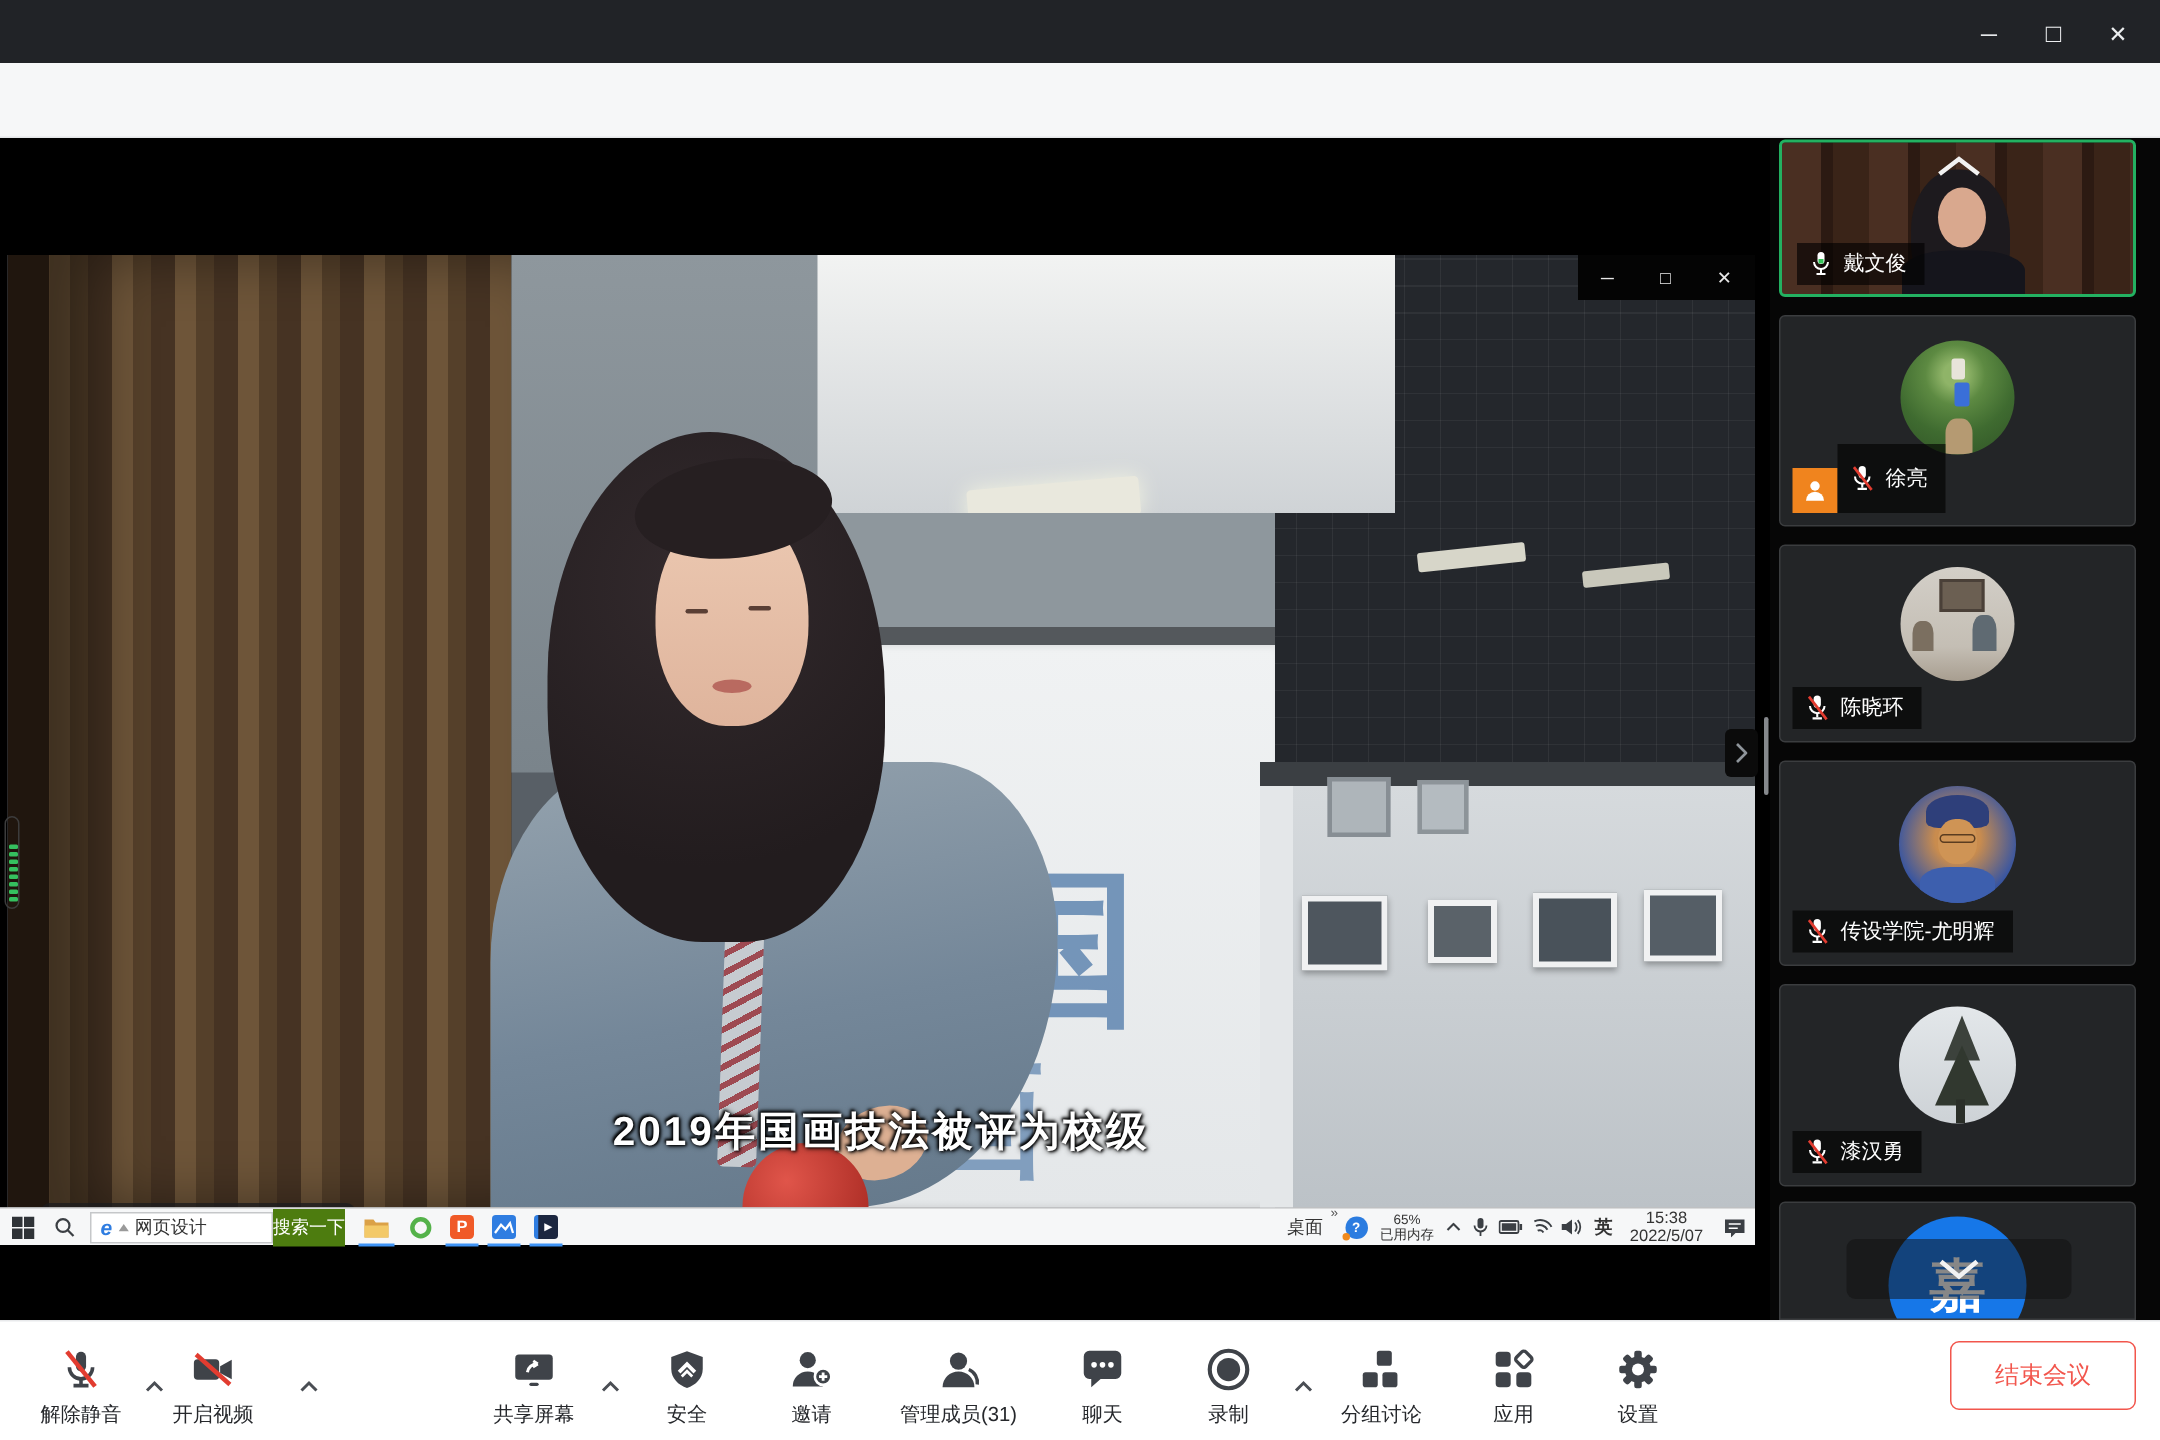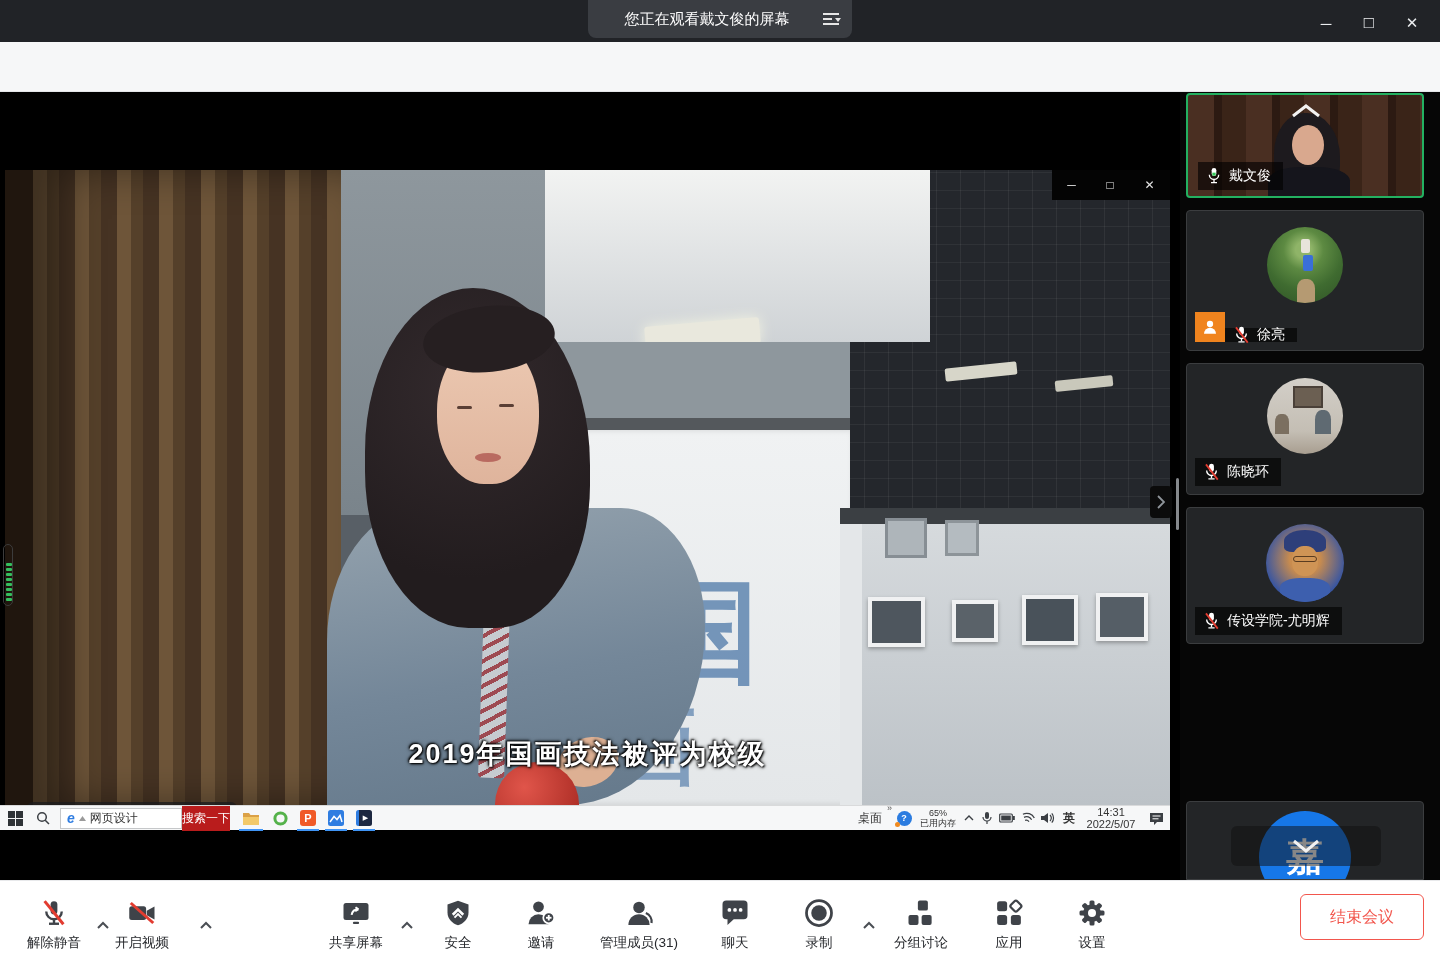--- a/index.html
+++ b/index.html
@@ -44,21 +44,21 @@
   #chat-overlay { position:absolute; left:22px; top:632px; width:210px; height:46px; background:rgba(28,28,30,.78);
     border-radius:6px; display:flex; align-items:center; padding:0 12px; gap:10px; }
 
   
   #wtaskbar { position:absolute; left:0; top:713px; width:1170px; height:25px; background:#f6f7f8; border-top:1px solid #d9dadb;
     display:flex; align-items:center; font-size:12px; color:#333; }
   .tb-ico { position:relative; height:25px; display:flex; align-items:center; justify-content:center; }
   .tb-under { position:absolute; bottom:0; left:3px; right:3px; height:2px; background:#3f94f5; }
   #wsearch { display:flex; align-items:center; height:21px; background:#fff; border:1px solid #c5c7c9; margin-left:4px;
     padding:0 6px; gap:4px; width:122px; }
-  #wsearch-btn { width:48px; height:25px; background:#b91c1c; color:#fff; font-size:12px; display:flex;
+  #wsearch-btn { width:48px; height:25px; background:#4d7c0f; color:#fff; font-size:12px; display:flex;
     align-items:center; justify-content:center; cursor:pointer; }
   .tray-txt2 { font-size:9px; line-height:10px; text-align:center; color:#333; }
   .tray-time { font-size:11px; line-height:12px; text-align:center; color:#333; }
 
   
   #level-meter { position:absolute; left:3px; top:452px; width:10px; height:62px; border:1px solid #3c3c3c; border-radius:5px; }
   #level-meter i { position:absolute; left:2px; width:6px; height:3px; background:#35c05f; border-radius:1px; }
 
   
   #expand-tab { position:absolute; left:1150px; top:486px; width:22px; height:32px; background:#0b0b0b; border-radius:4px;
@@ -81,31 +81,20 @@
   .mt-chevron { position:absolute; top:35px; cursor:pointer; }
   #end-btn { position:absolute; left:1300px; top:13px; width:124px; height:46px; border:1px solid #f2564d; border-radius:6px;
     background:#fff; color:#f2564d; font-size:16px; display:flex; align-items:center; justify-content:center; cursor:pointer; }
 </style>
 </head>
 <body>
 
 <div id="app">
 
   <div id="titlebar">
-    <div id="title-pill">
-      <div class="ttl">您正在观看戴文俊的屏幕</div>
-      <div class="menu-btn">
-        <svg width="18" height="14" viewBox="0 0 18 14">
-          <rect x="0" y="1" width="16" height="2" fill="#e6e6e6"></rect>
-          <rect x="0" y="6" width="9" height="2" fill="#e6e6e6"></rect>
-          <polygon points="12,6 18,6 15,10" fill="#e6e6e6"></polygon>
-          <rect x="0" y="11" width="16" height="2" fill="#e6e6e6"></rect>
-        </svg>
-      </div>
-    </div>
     <div class="winctl" style="left:1313px;">
       <span>─</span>
     </div>
     <div class="winctl" style="left:1356px;font-size:17px;">
       <span>□</span>
     </div>
     <div class="winctl" style="left:1399px;">
       <span>✕</span>
     </div>
   </div>
@@ -312,21 +301,21 @@
         </svg>
       </div>
       <div class="tb-ico" style="width:20px;">
         <svg width="14" height="12" viewBox="0 0 14 12">
           <polygon points="0,4 3,4 7,1 7,11 3,8 0,8" fill="#3b3f44"></polygon>
           <path d="M9 3 a4.5 4.5 0 0 1 0 6 M10.8 1.4 a7 7 0 0 1 0 9.2" stroke="#3b3f44" stroke-width="1.2" fill="none"></path>
         </svg>
       </div>
       <div style="width:22px;text-align:center;font-weight:bold;">英</div>
       <div class="tray-time" style="width:62px;">
-        <div>14:31</div>
+        <div>15:38</div>
         <div>2022/5/07</div>
       </div>
       <div class="tb-ico" style="width:28px;">
         <svg width="15" height="13" viewBox="0 0 15 13">
           <path d="M1 1 h13 v9 h-6 l-3 3 v-3 h-4 Z" fill="#3b3f44"></path>
           <line x1="3.5" y1="4" x2="11.5" y2="4" stroke="#fff" stroke-width="1"></line>
           <line x1="3.5" y1="6.8" x2="9.5" y2="6.8" stroke="#fff" stroke-width="1"></line>
         </svg>
       </div>
     </div>
@@ -380,21 +369,21 @@
         <div class="abs" style="left:34px;top:12px;width:9px;height:14px;background:#e8e4da;border-radius:2px;"></div>
         <div class="abs" style="left:36px;top:28px;width:10px;height:16px;background:#3a6fd8;border-radius:2px;"></div>
         <div class="abs" style="left:30px;top:52px;width:18px;height:24px;background:#b59a72;border-radius:40% 40% 0 0;"></div>
       </div>
       <div id="host-badge">
         <svg width="18" height="18" viewBox="0 0 24 24">
             <circle cx="12" cy="8" r="4.2" fill="#fff"></circle>
             <path d="M4 21 a8 8 0 0 1 16 0 Z" fill="#fff"></path>
           </svg>
       </div>
-      <div class="name-label" style="left:38px;height:14px;bottom:8px;">
+      <div class="name-label" style="left:38px;height:46px;bottom:8px;">
         <svg width="17" height="18" viewBox="0 0 24 26">
           <rect x="8.5" y="1" width="7" height="12" rx="3.5" fill="#fff"></rect>
           <path d="M5 11 a7 7 0 0 0 14 0" stroke="#fff" stroke-width="2" fill="none"></path>
           <line x1="12" y1="18" x2="12" y2="22" stroke="#fff" stroke-width="2"></line>
           <line x1="7.5" y1="23" x2="16.5" y2="23" stroke="#fff" stroke-width="2"></line>
           <line x1="4" y1="2" x2="21" y2="24" stroke="#e23c30" stroke-width="2.6"></line>
         </svg>
         <span>徐亮</span>
       </div>
     </div>
@@ -429,20 +418,37 @@
           <rect x="8.5" y="1" width="7" height="12" rx="3.5" fill="#fff"></rect>
           <path d="M5 11 a7 7 0 0 0 14 0" stroke="#fff" stroke-width="2" fill="none"></path>
           <line x1="12" y1="18" x2="12" y2="22" stroke="#fff" stroke-width="2"></line>
           <line x1="7.5" y1="23" x2="16.5" y2="23" stroke="#fff" stroke-width="2"></line>
           <line x1="4" y1="2" x2="21" y2="24" stroke="#e23c30" stroke-width="2.6"></line>
         </svg>
         <span>传设学院-尤明辉</span>
       </div>
     </div>
 
+    <div class="tile" style="top:564px;height:135px;">
+      <div class="avatar" style="top:14px;width:78px;height:78px;background:linear-gradient(#e3e7ea,#cdd2d6);">
+        <div class="abs" style="left:30px;top:6px;width:0;height:0;border-left:12px solid transparent;border-right:12px solid transparent;border-bottom:30px solid #3c423c;"></div>
+        <div class="abs" style="left:24px;top:26px;width:0;height:0;border-left:18px solid transparent;border-right:18px solid transparent;border-bottom:40px solid #31382f;"></div>
+        <div class="abs" style="left:38px;top:62px;width:6px;height:16px;background:#2a2e28;"></div>
+      </div>
+      <div class="name-label">
+        <svg width="17" height="18" viewBox="0 0 24 26">
+          <rect x="8.5" y="1" width="7" height="12" rx="3.5" fill="#fff"></rect>
+          <path d="M5 11 a7 7 0 0 0 14 0" stroke="#fff" stroke-width="2" fill="none"></path>
+          <line x1="12" y1="18" x2="12" y2="22" stroke="#fff" stroke-width="2"></line>
+          <line x1="7.5" y1="23" x2="16.5" y2="23" stroke="#fff" stroke-width="2"></line>
+          <line x1="4" y1="2" x2="21" y2="24" stroke="#e23c30" stroke-width="2.6"></line>
+        </svg>
+        <span>漆汉勇</span>
+      </div>
+    </div>
 
     <div class="tile" style="top:709px;height:79px;border-radius:4px 4px 0 0;">
       <div class="avatar" style="top:9px;width:92px;height:92px;background:#1677e8;display:flex;align-items:center;justify-content:center;
            color:#fff;font-size:38px;font-weight:bold;">嘉</div>
       <div class="abs" style="left:44px;top:24px;width:150px;height:40px;background:rgba(15,15,15,.5);border-radius:6px;
            display:flex;align-items:center;justify-content:center;">
         <svg width="34" height="16" viewBox="0 0 34 16">
           <polyline points="5,3 17,13 29,3" stroke="#f2f2f2" stroke-width="3" fill="none"></polyline>
         </svg>
       </div>

